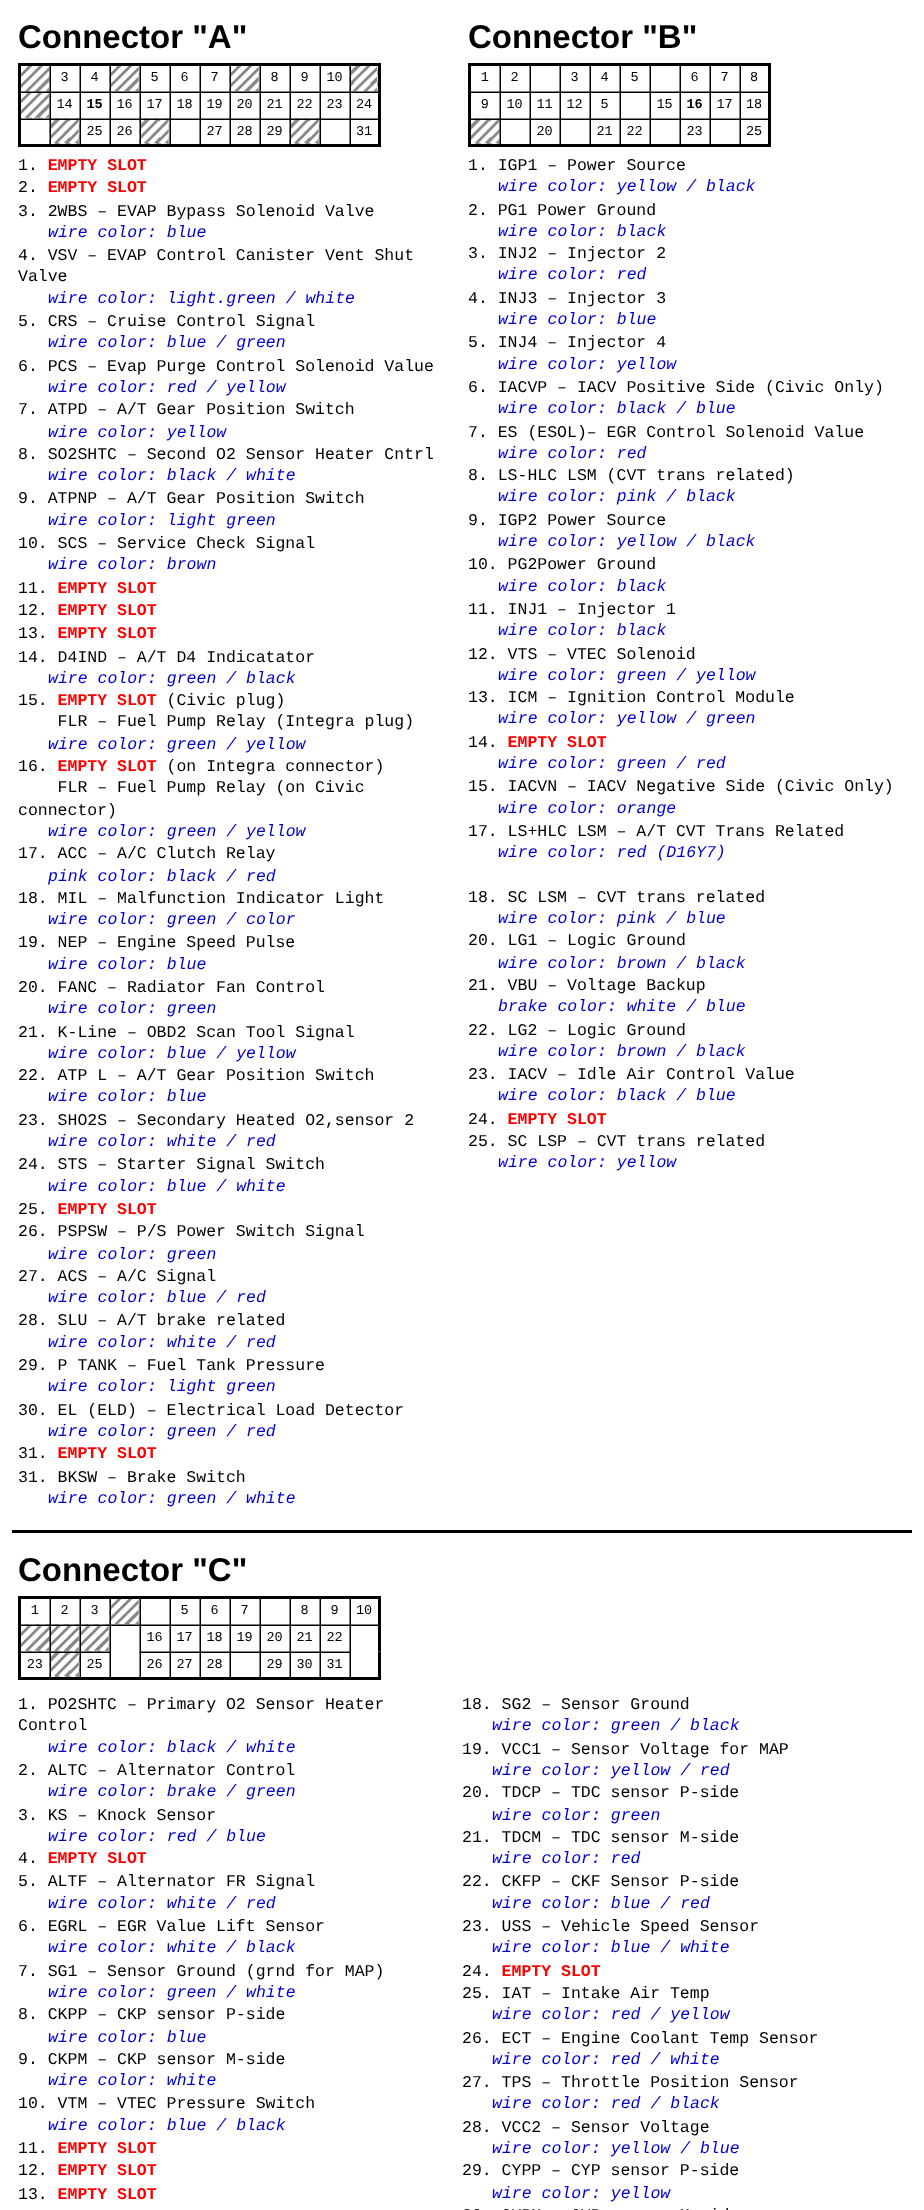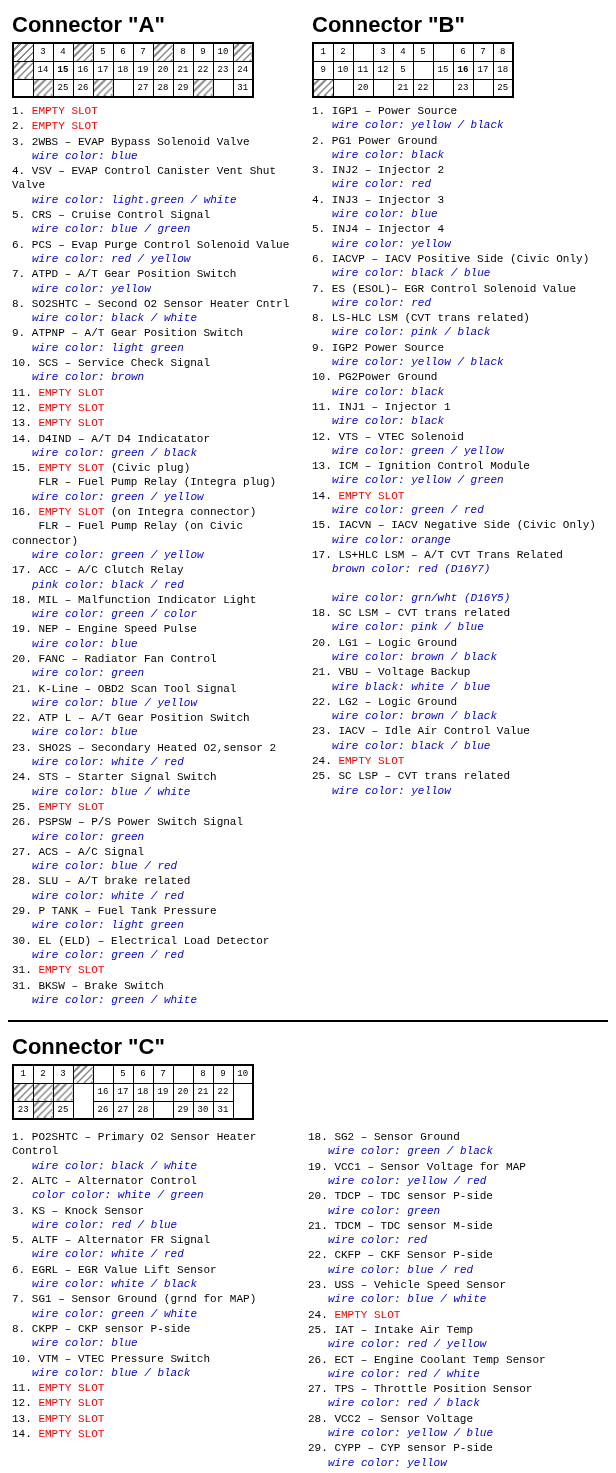--- a/index.html
+++ b/index.html
@@ -38,21 +38,21 @@
       line-height: 1.3;
     }
     .wire-color {
       color: #0000cc;
       padding-left: 20px;
       display: block;
       font-style: italic;
     }
     .empty-slot {
       color: red;
-      font-weight: normal;
+      font-weight: bold;
     }
     .divider {
       border-top: 2px solid black;
       margin: 8px 0;
     }
     .connector-c-section {
       width: 100%;
       padding: 4px;
     }
     .connector-c-content {
@@ -379,34 +379,33 @@
         <div class="pin-item">
           14. <span class="empty-slot">EMPTY SLOT</span><br>
           <span class="wire-color">wire color: green / red</span>
         </div>
         <div class="pin-item">
           15. IACVN – IACV Negative Side (Civic Only)<br>
           <span class="wire-color">wire color: orange</span>
         </div>
         <div class="pin-item">
           17. LS+HLC LSM – A/T CVT Trans Related<br>
-          <span class="wire-color">brown color: red (D16Y7)</span><br>
-          <span class="wire-color">wire color: grn/wht (D16Y5)</span>
+          <span class="wire-color">wire color: red (D16Y7)</span><br>
         </div>
         <div class="pin-item">
           18. SC LSM – CVT trans related<br>
           <span class="wire-color">wire color: pink / blue</span>
         </div>
         <div class="pin-item">
           20. LG1 – Logic Ground<br>
           <span class="wire-color">wire color: brown / black</span>
         </div>
         <div class="pin-item">
           21. VBU – Voltage Backup<br>
-          <span class="wire-color">wire black: white / blue</span>
+          <span class="wire-color">brake color: white / blue</span>
         </div>
         <div class="pin-item">
           22. LG2 – Logic Ground<br>
           <span class="wire-color">wire color: brown / black</span>
         </div>
         <div class="pin-item">
           23. IACV – Idle Air Control Value<br>
           <span class="wire-color">wire color: black / blue</span>
         </div>
         <div class="pin-item">
@@ -476,41 +475,48 @@
 
     <div class="connector-c-content">
       <div class="connector-c-col">
         <div class="pin-list">
           <div class="pin-item">
             1. PO2SHTC – Primary O2 Sensor Heater Control<br>
             <span class="wire-color">wire color: black / white</span>
           </div>
           <div class="pin-item">
             2. ALTC – Alternator Control<br>
-            <span class="wire-color">color color: white / green</span>
+            <span class="wire-color">wire color: brake / green</span>
           </div>
           <div class="pin-item">
             3. KS – Knock Sensor<br>
             <span class="wire-color">wire color: red / blue</span>
           </div>
           <div class="pin-item">
+            4. <span class="empty-slot">EMPTY SLOT</span>
+          </div>
+          <div class="pin-item">
             5. ALTF – Alternator FR Signal<br>
             <span class="wire-color">wire color: white / red</span>
           </div>
           <div class="pin-item">
             6. EGRL – EGR Value Lift Sensor<br>
             <span class="wire-color">wire color: white / black</span>
           </div>
           <div class="pin-item">
             7. SG1 – Sensor Ground (grnd for MAP)<br>
             <span class="wire-color">wire color: green / white</span>
           </div>
           <div class="pin-item">
             8. CKPP – CKP sensor P-side<br>
             <span class="wire-color">wire color: blue</span>
+          </div>
+          <div class="pin-item">
+            9. CKPM – CKP sensor M-side<br>
+            <span class="wire-color">wire color: white</span>
           </div>
           <div class="pin-item">
             10. VTM – VTEC Pressure Switch<br>
             <span class="wire-color">wire color: blue / black</span>
           </div>
           <div class="pin-item">
             11. <span class="empty-slot">EMPTY SLOT</span>
           </div>
           <div class="pin-item">
             12. <span class="empty-slot">EMPTY SLOT</span>

